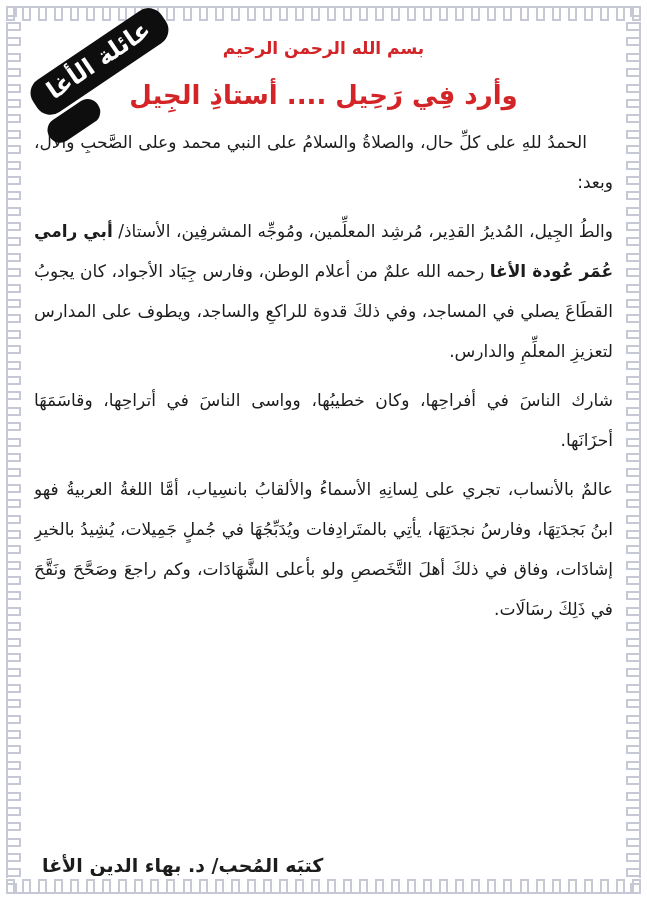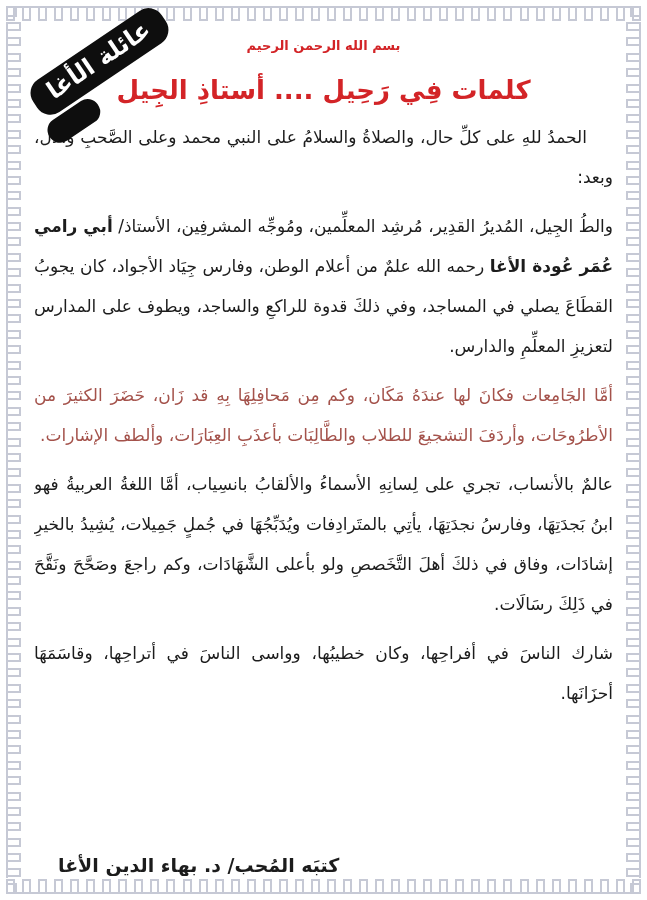--- a/index.html
+++ b/index.html
@@ -54,42 +54,42 @@
   .content{
     position:absolute;top:26px;bottom:24px;left:34px;right:34px;
     direction:rtl;
     color:var(--text);
     overflow:hidden;
   }
   .basmala{
     text-align:center;
     color:var(--accent-red);
     font-weight:bold;
-    font-size:13px;
+    font-size:17px;
     margin-top:12px;
   }
   .title{
     text-align:center;
     color:var(--accent-red);
     font-weight:bold;
     font-size:26px;
     margin:22px 0 12px;
   }
   .paras{padding-bottom:78px;}
   .p{
     margin:0 0 9px;
     font-size:17px;
     line-height:40px;
     text-align:justify;
   }
   .p.indent{text-indent:26px;}
   .p.red{color:var(--paragraph-red);}
   .p b{font-weight:bold;}
   .signature{
-    position:absolute;left:24px;bottom:0;
+    position:absolute;left:8px;bottom:0;
     text-align:left;
   }
   .sig-name{font-weight:bold;font-size:19px;}
   .sig-date{font-size:15px;margin-top:8px;margin-left:6px;}
 </style>
 </head>
 <body>
 
 <div class="page">
 
@@ -300,27 +300,26 @@
 
   <div class="stamp">
     <div class="stamp-pill">
       <span>عائلة الأغا</span>
     </div>
     <div class="stamp-tail"></div>
   </div>
 
   <div class="content">
     <div class="basmala">بسم الله الرحمن الرحيم</div>
-    <h1 class="title">كلمات فِي رَحِيل .... أستاذِ الجِيل</h1>
+    <h1 class="title">وأرد فِي رَحِيل .... أستاذِ الجِيل</h1>
 
     <div class="paras">
       <p class="p indent">الحمدُ للهِ على كلِّ حال، والصلاةُ والسلامُ على النبي محمد وعلى الصَّحبِ والآل، وبعد:</p>
       <p class="p"><span>والطُ الجِيل، المُديرُ القدِير، مُرشِد المعلِّمين، ومُوجِّه المشرفِين، الأستاذ/ </span><b>أبي رامي عُمَر عُودة الأغا</b><span> رحمه الله علمٌ من أعلام الوطن، وفارس جِيَاد الأجواد، كان يجوبُ القطَاعَ يصلي في المساجد، وفي ذلكَ قدوة للراكعِ والساجد، ويطوف على المدارس لتعزيزِ المعلِّمِ والدارس.</span></p>
-      <p class="p red">أمَّا الجَامِعات فكانَ لها عندَهُ مَكَان، وكم مِن مَحافِلِهَا بِهِ قد زَان، حَضَرَ الكثيرَ من الأطرُوحَات، وأردَفَ التشجيعَ للطلاب والطَّالِبَات بأعذَبِ العِبَارَات، وألطف الإشارات.</p>
+      <p class="p">شارك الناسَ في أفراحِها، وكان خطيبُها، وواسى الناسَ في أتراحِها، وقاسَمَهَا أحزَانَها.</p>
       <p class="p">عالمٌ بالأنساب، تجري على لِسانِهِ الأسماءُ والألقابُ بانسِياب، أمَّا اللغةُ العربيةُ فهو ابنُ بَجدَتِهَا، وفارسُ نجدَتِهَا، يأتِي بالمتَرادِفات ويُدَبِّجُهَا في جُملٍ جَمِيلات، يُشِيدُ بالخيرِ إشادَات، وفاق في ذلكَ أهلَ التَّخَصصِ ولو بأعلى الشَّهَادَات، وكم راجعَ وصَحَّحَ ونَقَّحَ في ذَلِكَ رسَالَات.</p>
-      <p class="p">شارك الناسَ في أفراحِها، وكان خطيبُها، وواسى الناسَ في أتراحِها، وقاسَمَهَا أحزَانَها.</p>
     </div>
 
     <div class="signature">
       <div class="sig-name">كتبَه المُحب/ د. بهاء الدين الأغا</div>
     </div>
   </div>
 </div>
 
 </body></html>

